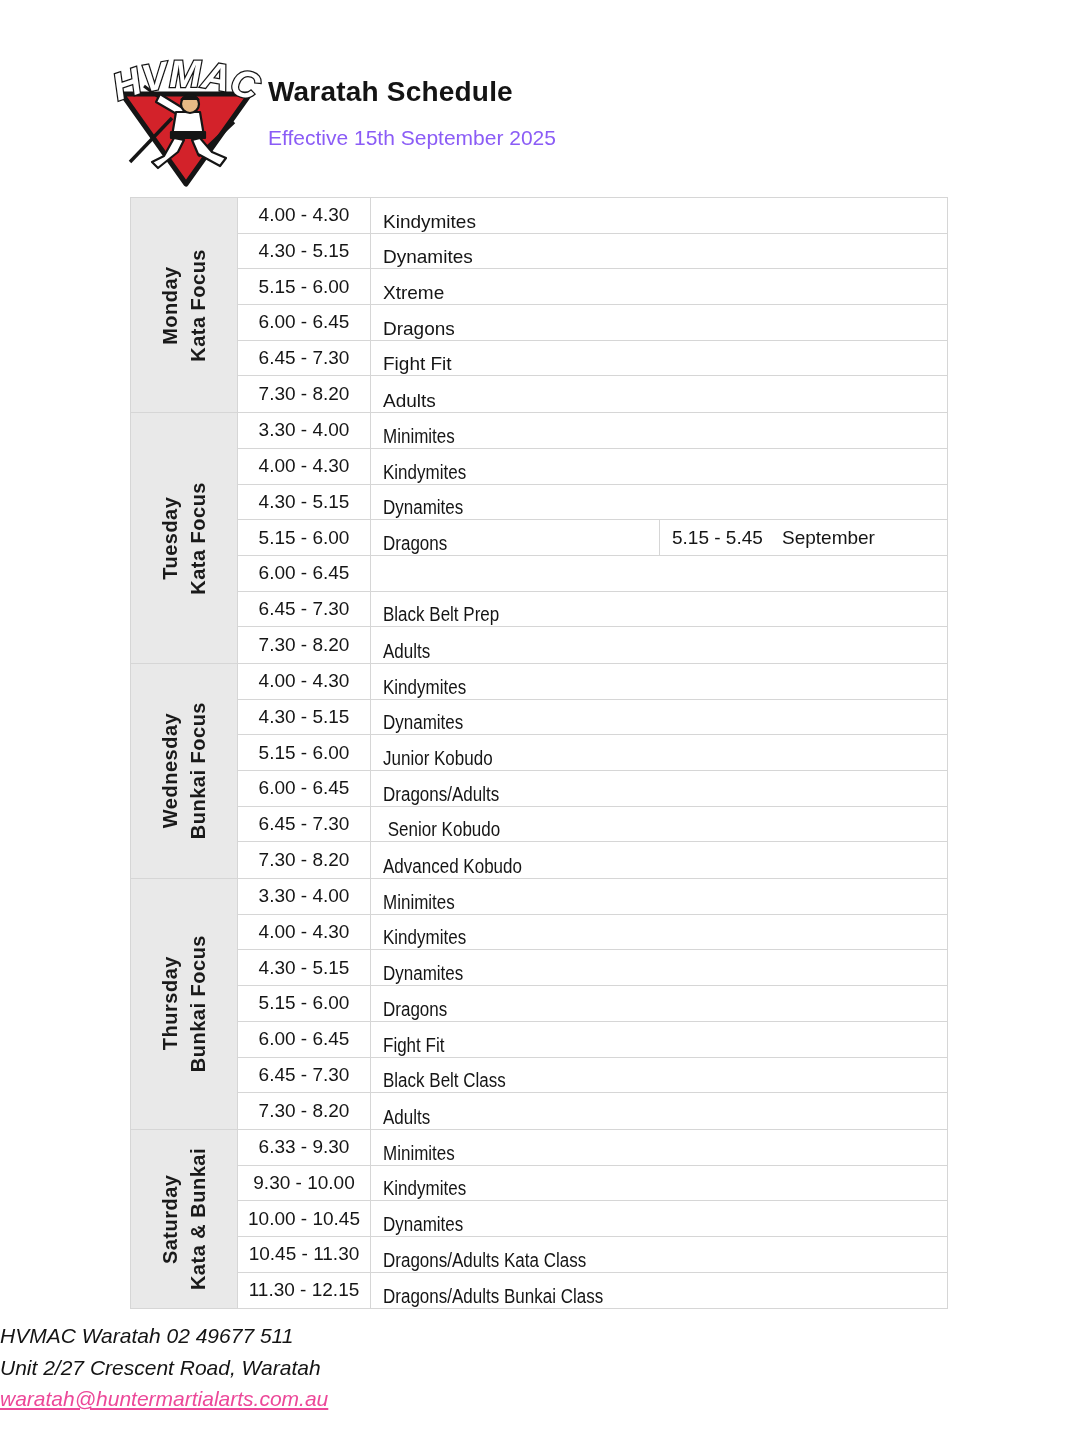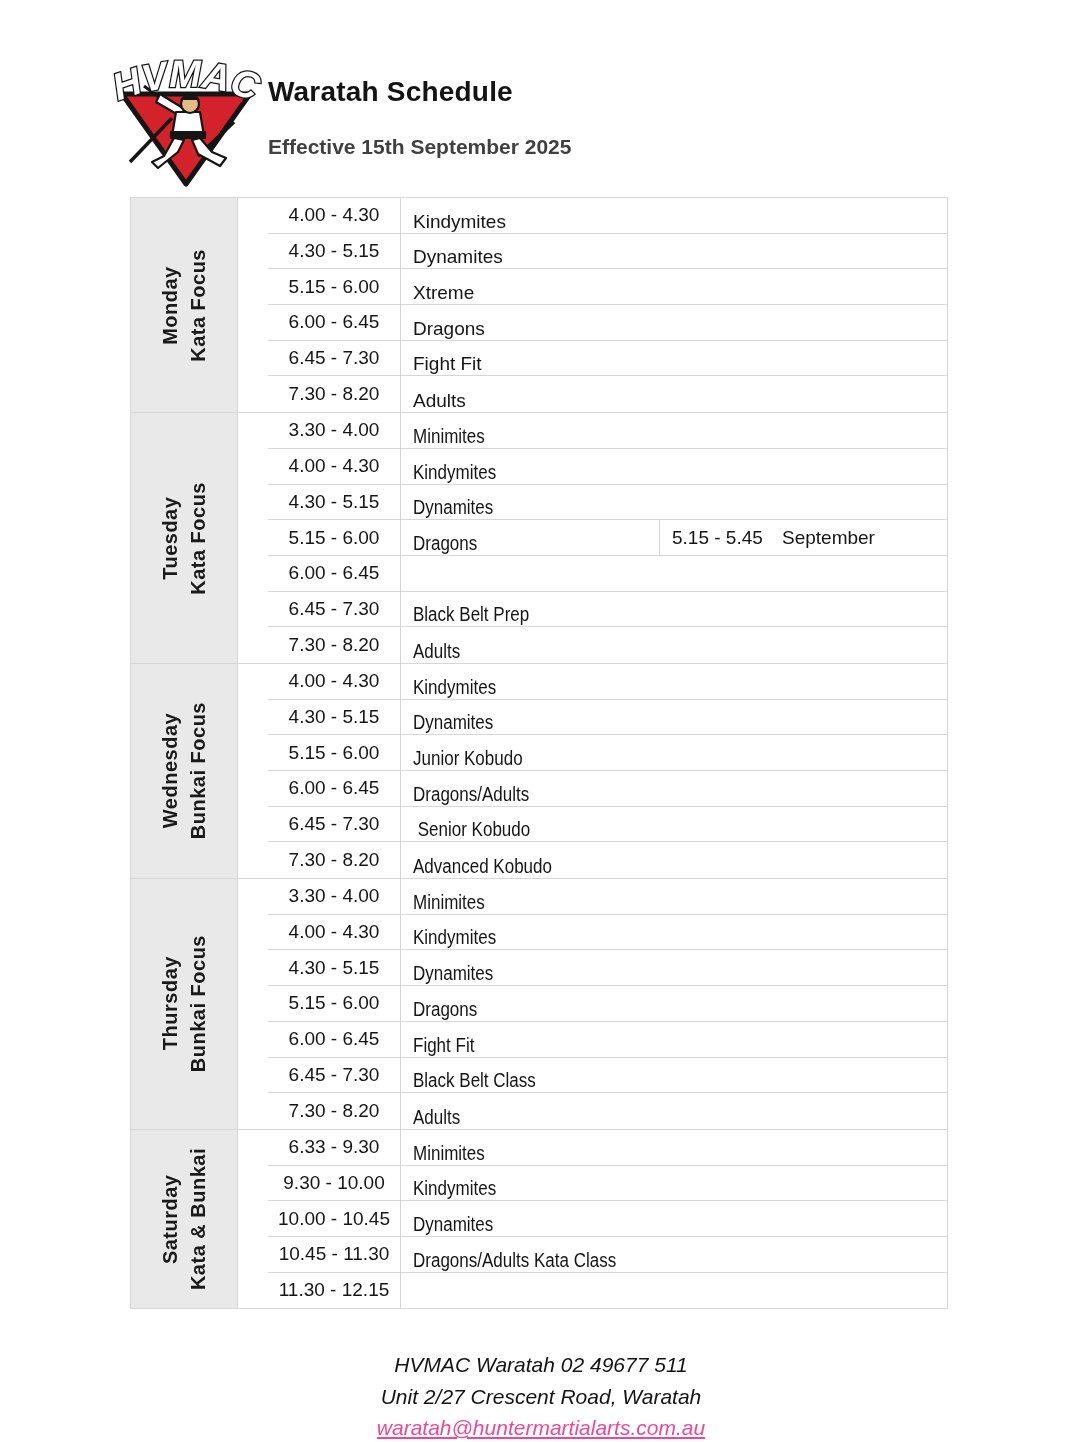--- a/index.html
+++ b/index.html
@@ -6,62 +6,62 @@
   html,body { background:#ffffff; }
   body {
     width:1082px; height:1442px; position:relative;
     font-family:"Liberation Sans", sans-serif; color:#151515;
   }
 
   
   .logo-wrap { position:absolute; left:108px; top:58px; width:156px; height:132px; }
   .titles { position:absolute; left:268px; top:76px; }
   .page-title { font-size:28px; font-weight:bold; color:#141414; letter-spacing:.2px; }
-  .page-subtitle { font-size:21px; font-weight:bold; margin-top:27px; color:#404040; }
+  .page-subtitle { font-size:21px; font-weight:normal; margin-top:18px; color:#8b5cf6; }
 
   
   .table {
     position:absolute; left:130px; top:197px; width:818px;
     border:1px solid #d6d6d6; border-bottom:none;
     font-size:19px;
   }
   .sec { display:flex; border-bottom:1px solid #d6d6d6; }
   .day-cell {
     width:107px; background:#e9e9e9; border-right:1px solid #d6d6d6;
     display:flex; align-items:center; justify-content:center;
   }
   .vtext {
     writing-mode:vertical-rl; transform:rotate(180deg);
     font-weight:bold; font-size:20px; line-height:1.4;
     text-align:center; letter-spacing:.5px; color:#1a1a1a;
   }
   .vtext span { display:block; }
-  .rows { flex:1; display:flex; flex-direction:column;padding-left:30px; }
+  .rows { flex:1; display:flex; flex-direction:column; }
   .row { display:flex; height:35.7px; border-bottom:1px solid #d6d6d6; }
   .row:last-child { border-bottom:none; }
   .cell-time {
     width:133px; border-right:1px solid #d6d6d6;
     display:flex; align-items:center; justify-content:center;
   }
   .cell-class { flex:1; display:flex; align-items:flex-end; padding-left:12px; overflow:hidden; }
   .cell-class span { white-space:pre; }
   .cond .cell-class > span.txt {
     display:inline-block; font-size:20px;
     transform:scaleX(.85); transform-origin:left center;
   }
   .sub-cell {
     width:288px; border-left:1px solid #d6d6d6; align-self:stretch;
     display:flex; align-items:center; padding-left:12px;
   }
   .sub-cell .sub-time { width:110px; }
 
   
   .footer {
-    position:absolute; left:0; top:1349px; width:100%;
-    text-align:center; font-style:italic; font-size:21px; line-height:31.5px;
+    position:absolute; left:0; top:1320px; width:100%;
+    text-align:left; font-style:italic; font-size:21px; line-height:31.5px;
     color:#141414;
   }
   .email-link { color:#ec4899; text-decoration:underline; cursor:pointer; font-style:italic; }
 </style>
 </head>
 <body>
 
 <div class="logo-wrap">
   <svg viewBox="0 0 156 132" width="156" height="132">
     <polygon points="14,36 142,36 78,126" fill="#d3222a" stroke="#151515" stroke-width="5" stroke-linejoin="round"></polygon>
@@ -383,20 +383,23 @@
             <span>10.45 - 11.30</span>
           </div>
         <div class="cell-class">
             <span class="txt">Dragons/Adults Kata Class</span>
           </div>
       </div>
       <div class="row">
         <div class="cell-time">
             <span>11.30 - 12.15</span>
           </div>
+        <div class="cell-class">
+            <span class="txt">Dragons/Adults Bunkai Class</span>
+          </div>
       </div>
     </div>
   </div>
 
 </div>
 
 <div class="footer">
   <div>HVMAC Waratah 02 49677 511</div>
   <div>Unit 2/27 Crescent Road, Waratah</div>
   <div><a class="email-link">waratah@huntermartialarts.com.au</a></div>

